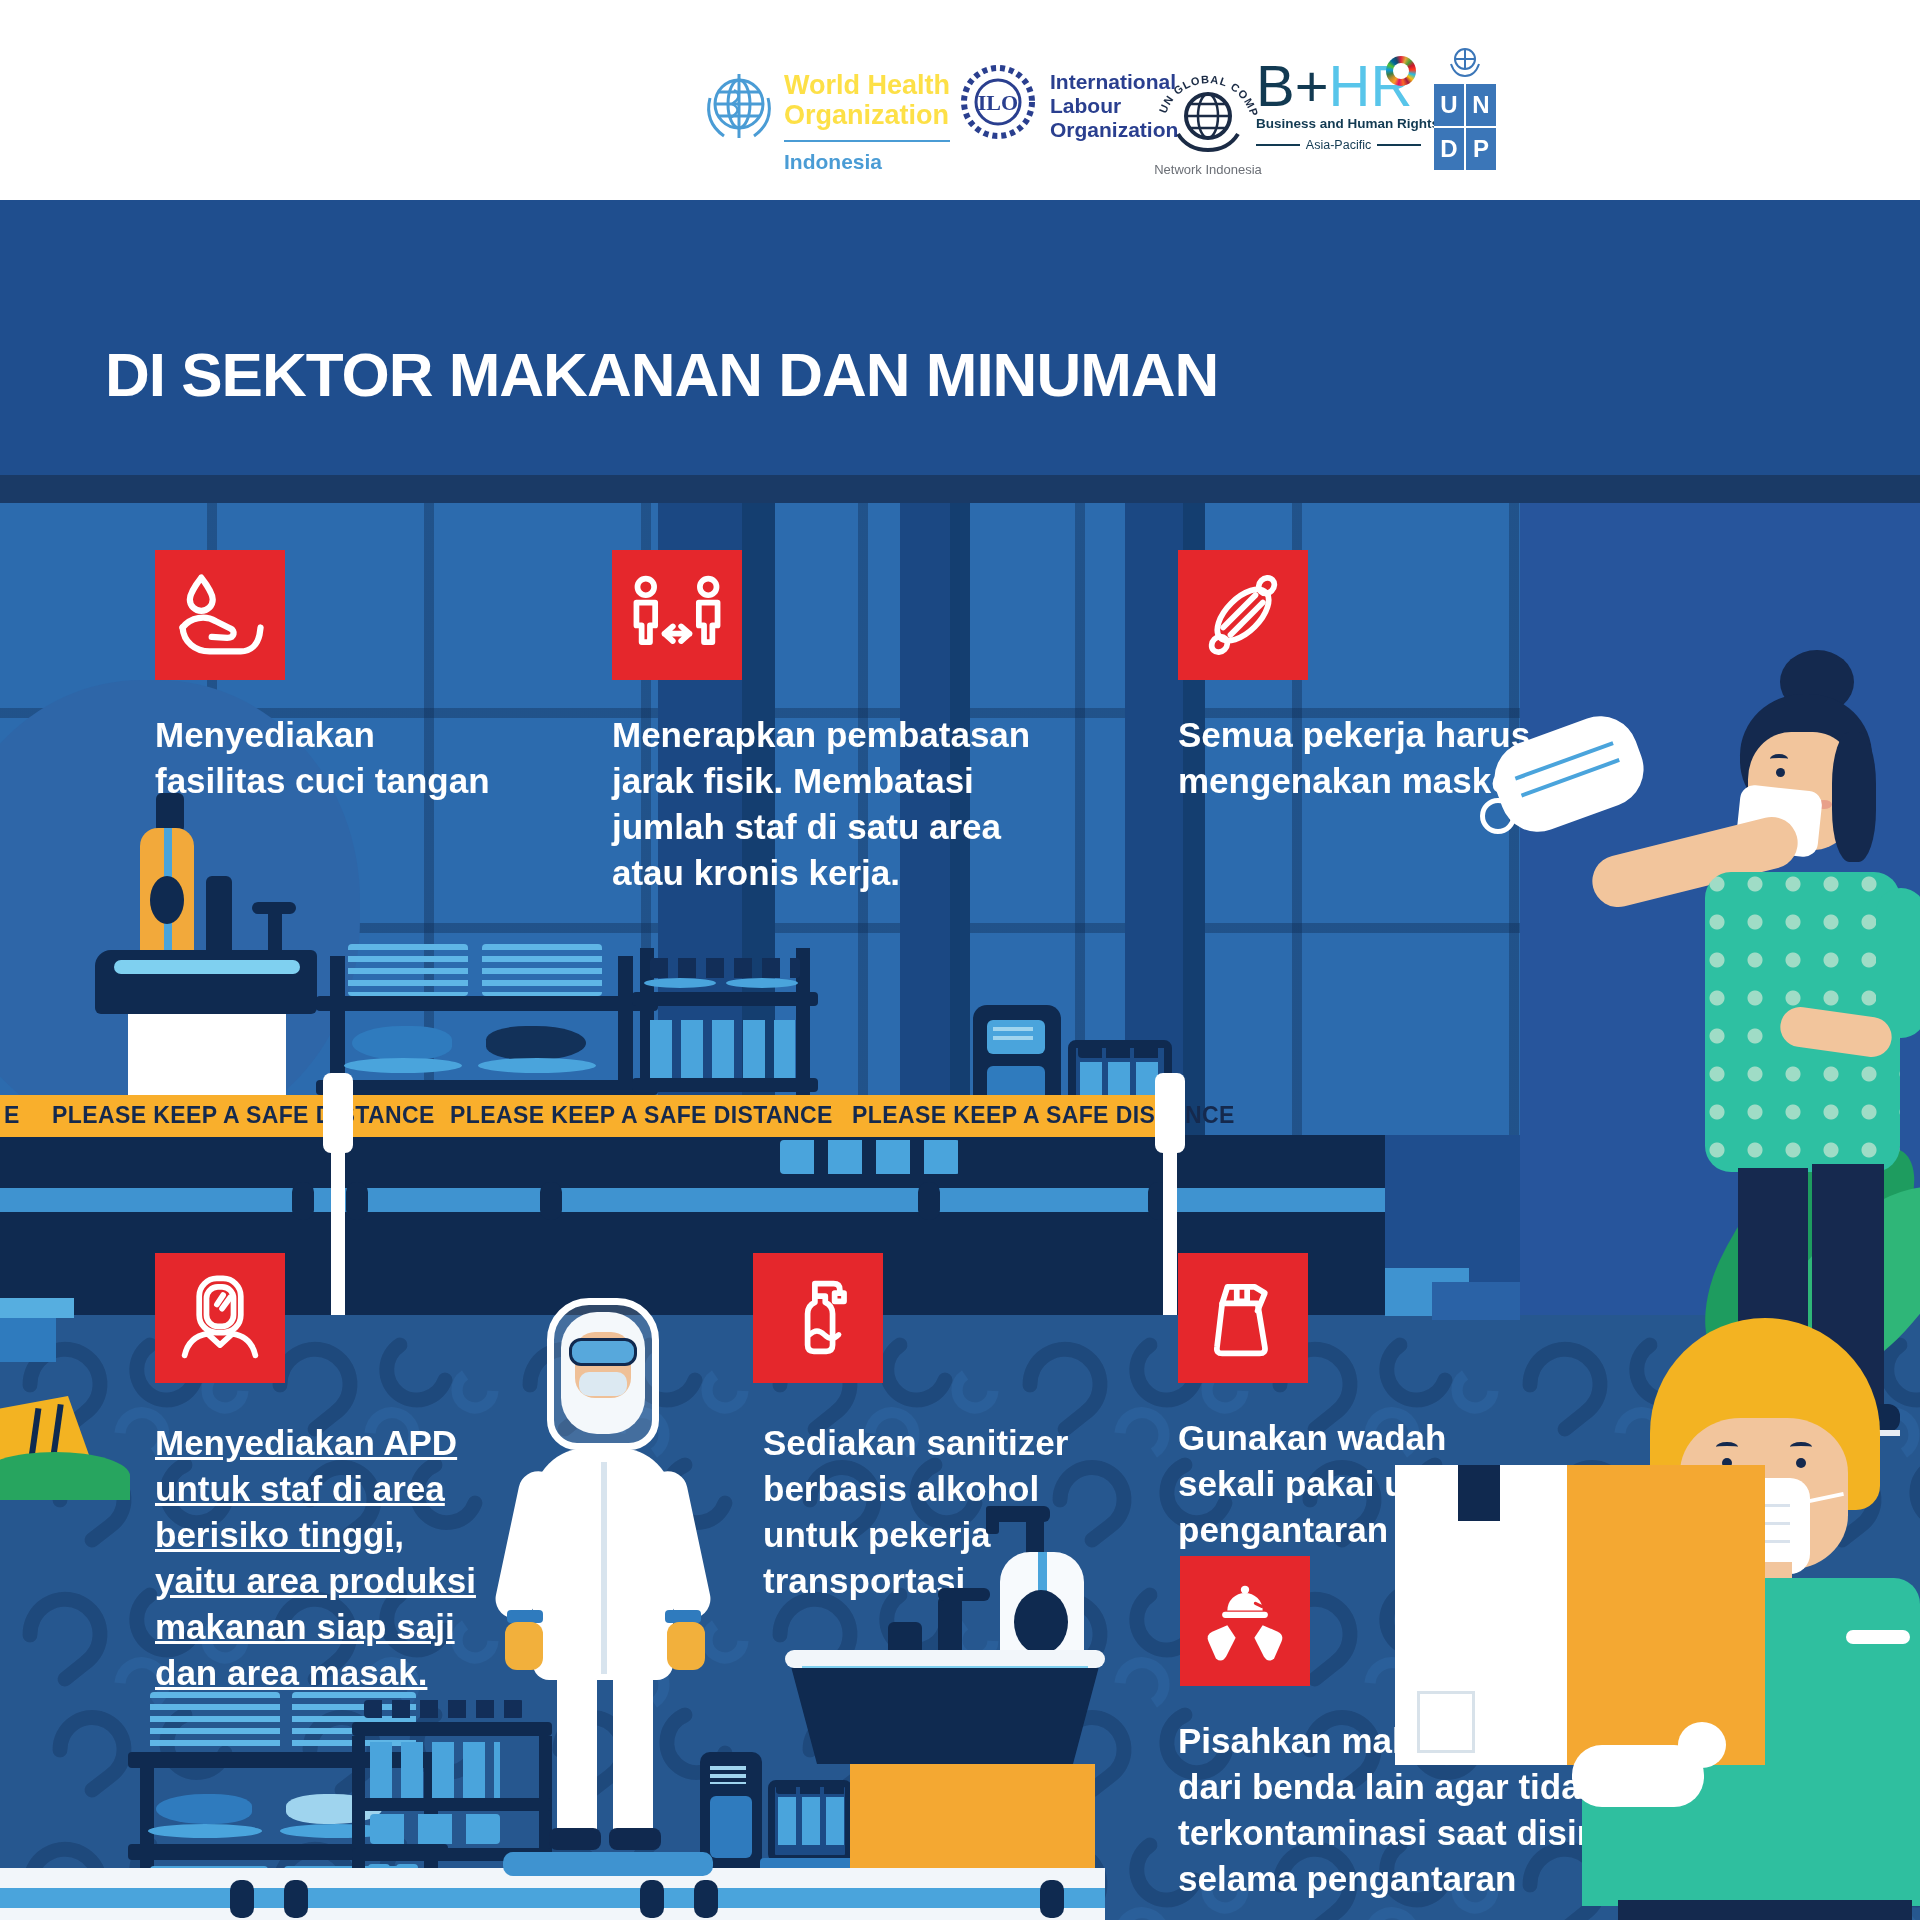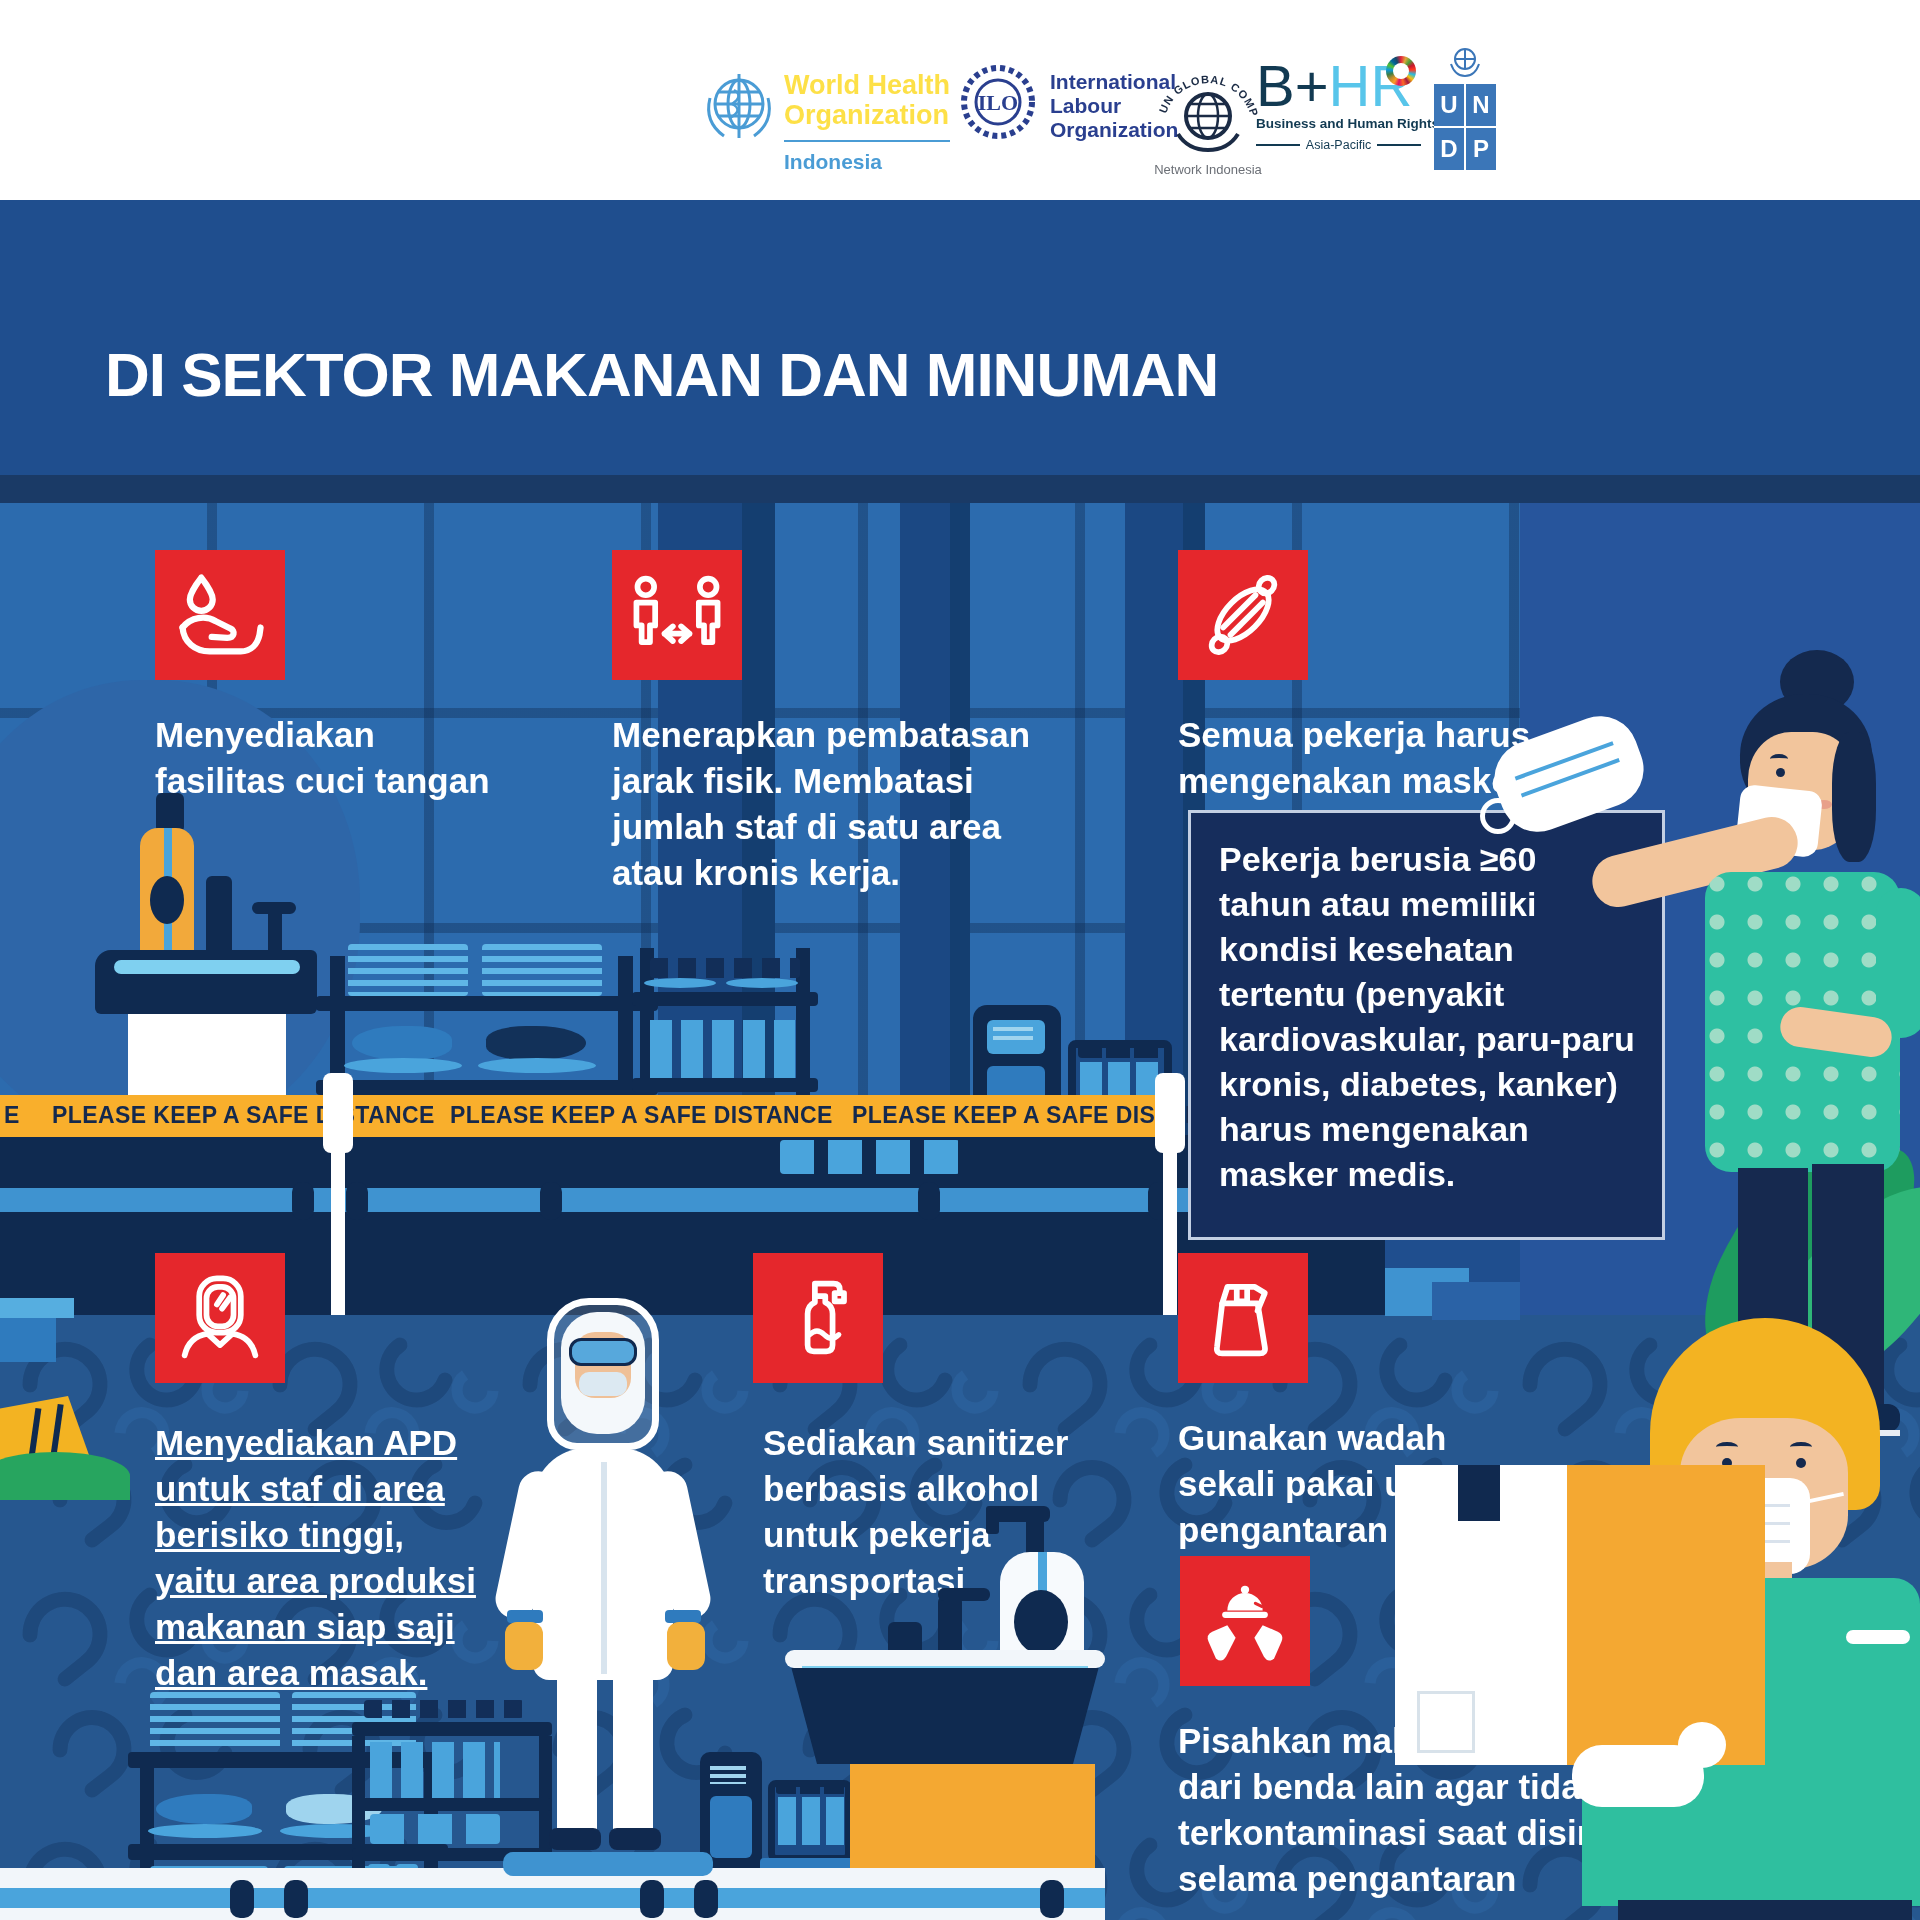--- a/index.html
+++ b/index.html
@@ -239,30 +239,20 @@
   <div class="abs navy" style="left:352px;top:1798px;width:200px;height:13px;border-radius:4px;"></div>
   <div class="abs cuprow" style="left:370px;top:1814px;width:130px;height:30px;"></div>
   <div class="abs navy" style="left:352px;top:1848px;width:200px;height:13px;border-radius:4px;"></div>
   <div class="abs lb" style="left:368px;top:1864px;width:22px;height:34px;border-radius:4px;"></div>
   <div class="abs lb" style="left:396px;top:1864px;width:22px;height:34px;border-radius:4px;"></div>
   <div class="abs lb" style="left:424px;top:1870px;width:58px;height:28px;border-radius:3px;display:flex;align-items:center;justify-content:center;">
     <span style="font-size:11px;color:#10294F;font-weight:700;">Tea</span>
   </div>
   <div class="abs mb" style="left:488px;top:1870px;width:52px;height:28px;border-radius:3px;"></div>
 
-  <div class="abs" style="left:1188px;top:810px;width:477px;height:430px;background:#162D5C;border:3px solid #C3CFE3;box-sizing:border-box;">
-    <div class="abs pre" style="left:28px;top:24px;width:430px;font-weight:700;font-size:34px;line-height:45px;color:#fff;">Pekerja berusia ≥60
-tahun atau memiliki
-kondisi kesehatan
-tertentu (penyakit
-kardiovaskular, paru-paru
-kronis, diabetes, kanker)
-harus mengenakan
-masker medis.</div>
-  </div>
 
   <div class="tile" style="left:155px;top:550px;">
     <svg viewBox="0 0 100 100" fill="none" stroke="#fff" stroke-width="6" stroke-linecap="round" stroke-linejoin="round">
       <path d="M32 14 C32 14 21 28 21 35 a11 11 0 0 0 22 0 C43 28 32 14 32 14 Z"></path>
       <path d="M14 62 C22 52 36 50 46 56 L60 63 C65 65 64 72 57 72 L42 71"></path>
       <path d="M14 62 C15 76 26 85 40 85 L70 85 C80 85 86 78 88 69 L89 62"></path>
     </svg>
   </div>
   <div class="abs item-text" style="left:155px;top:712px;width:430px;">Menyediakan
 fasilitas cuci tangan</div>

